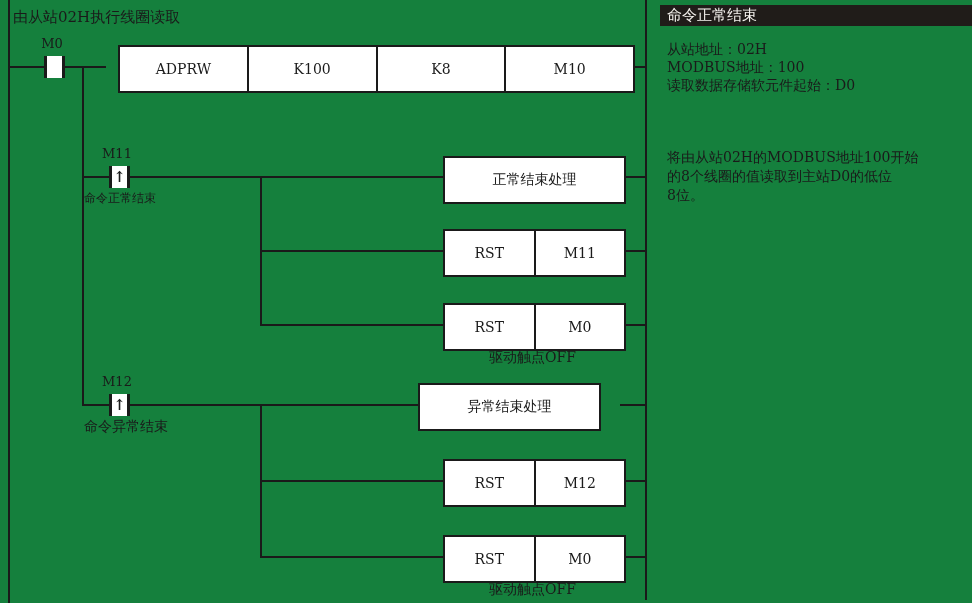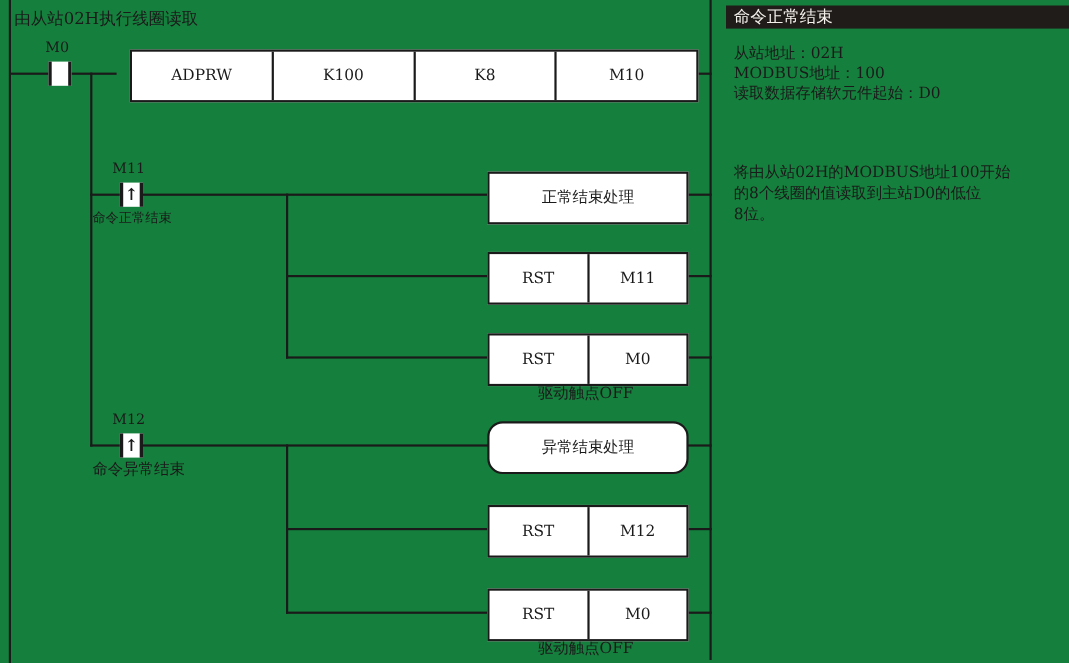--- a/index.html
+++ b/index.html
@@ -96,21 +96,21 @@
       <div class="cell">M0</div>
     </div>
     <div class="lbl center" style="left:443px;top:349px;width:179px;font-size:14px;">驱动触点OFF</div>
 
     <div class="lbl center" style="left:93px;top:374px;width:48px;font-size:13px;">M12</div>
     <div class="contact" style="left:109px;top:394px;">
       <span class="arrow">↑</span>
     </div>
     <div class="lbl" style="left:84px;top:418px;font-size:14px;">命令异常结束</div>
 
-    <div class="fbox" style="left:443px;top:383px;width:179px;height:44px;border-radius:14px;">
+    <div class="fbox" style="left:418px;top:383px;width:179px;height:44px;">
       <div class="cell">异常结束处理</div>
     </div>
     <div class="fbox" style="left:443px;top:459px;width:179px;height:44px;">
       <div class="cell">RST</div>
       <div class="cell">M12</div>
     </div>
     <div class="fbox" style="left:443px;top:535px;width:179px;height:44px;">
       <div class="cell">RST</div>
       <div class="cell">M0</div>
     </div>

